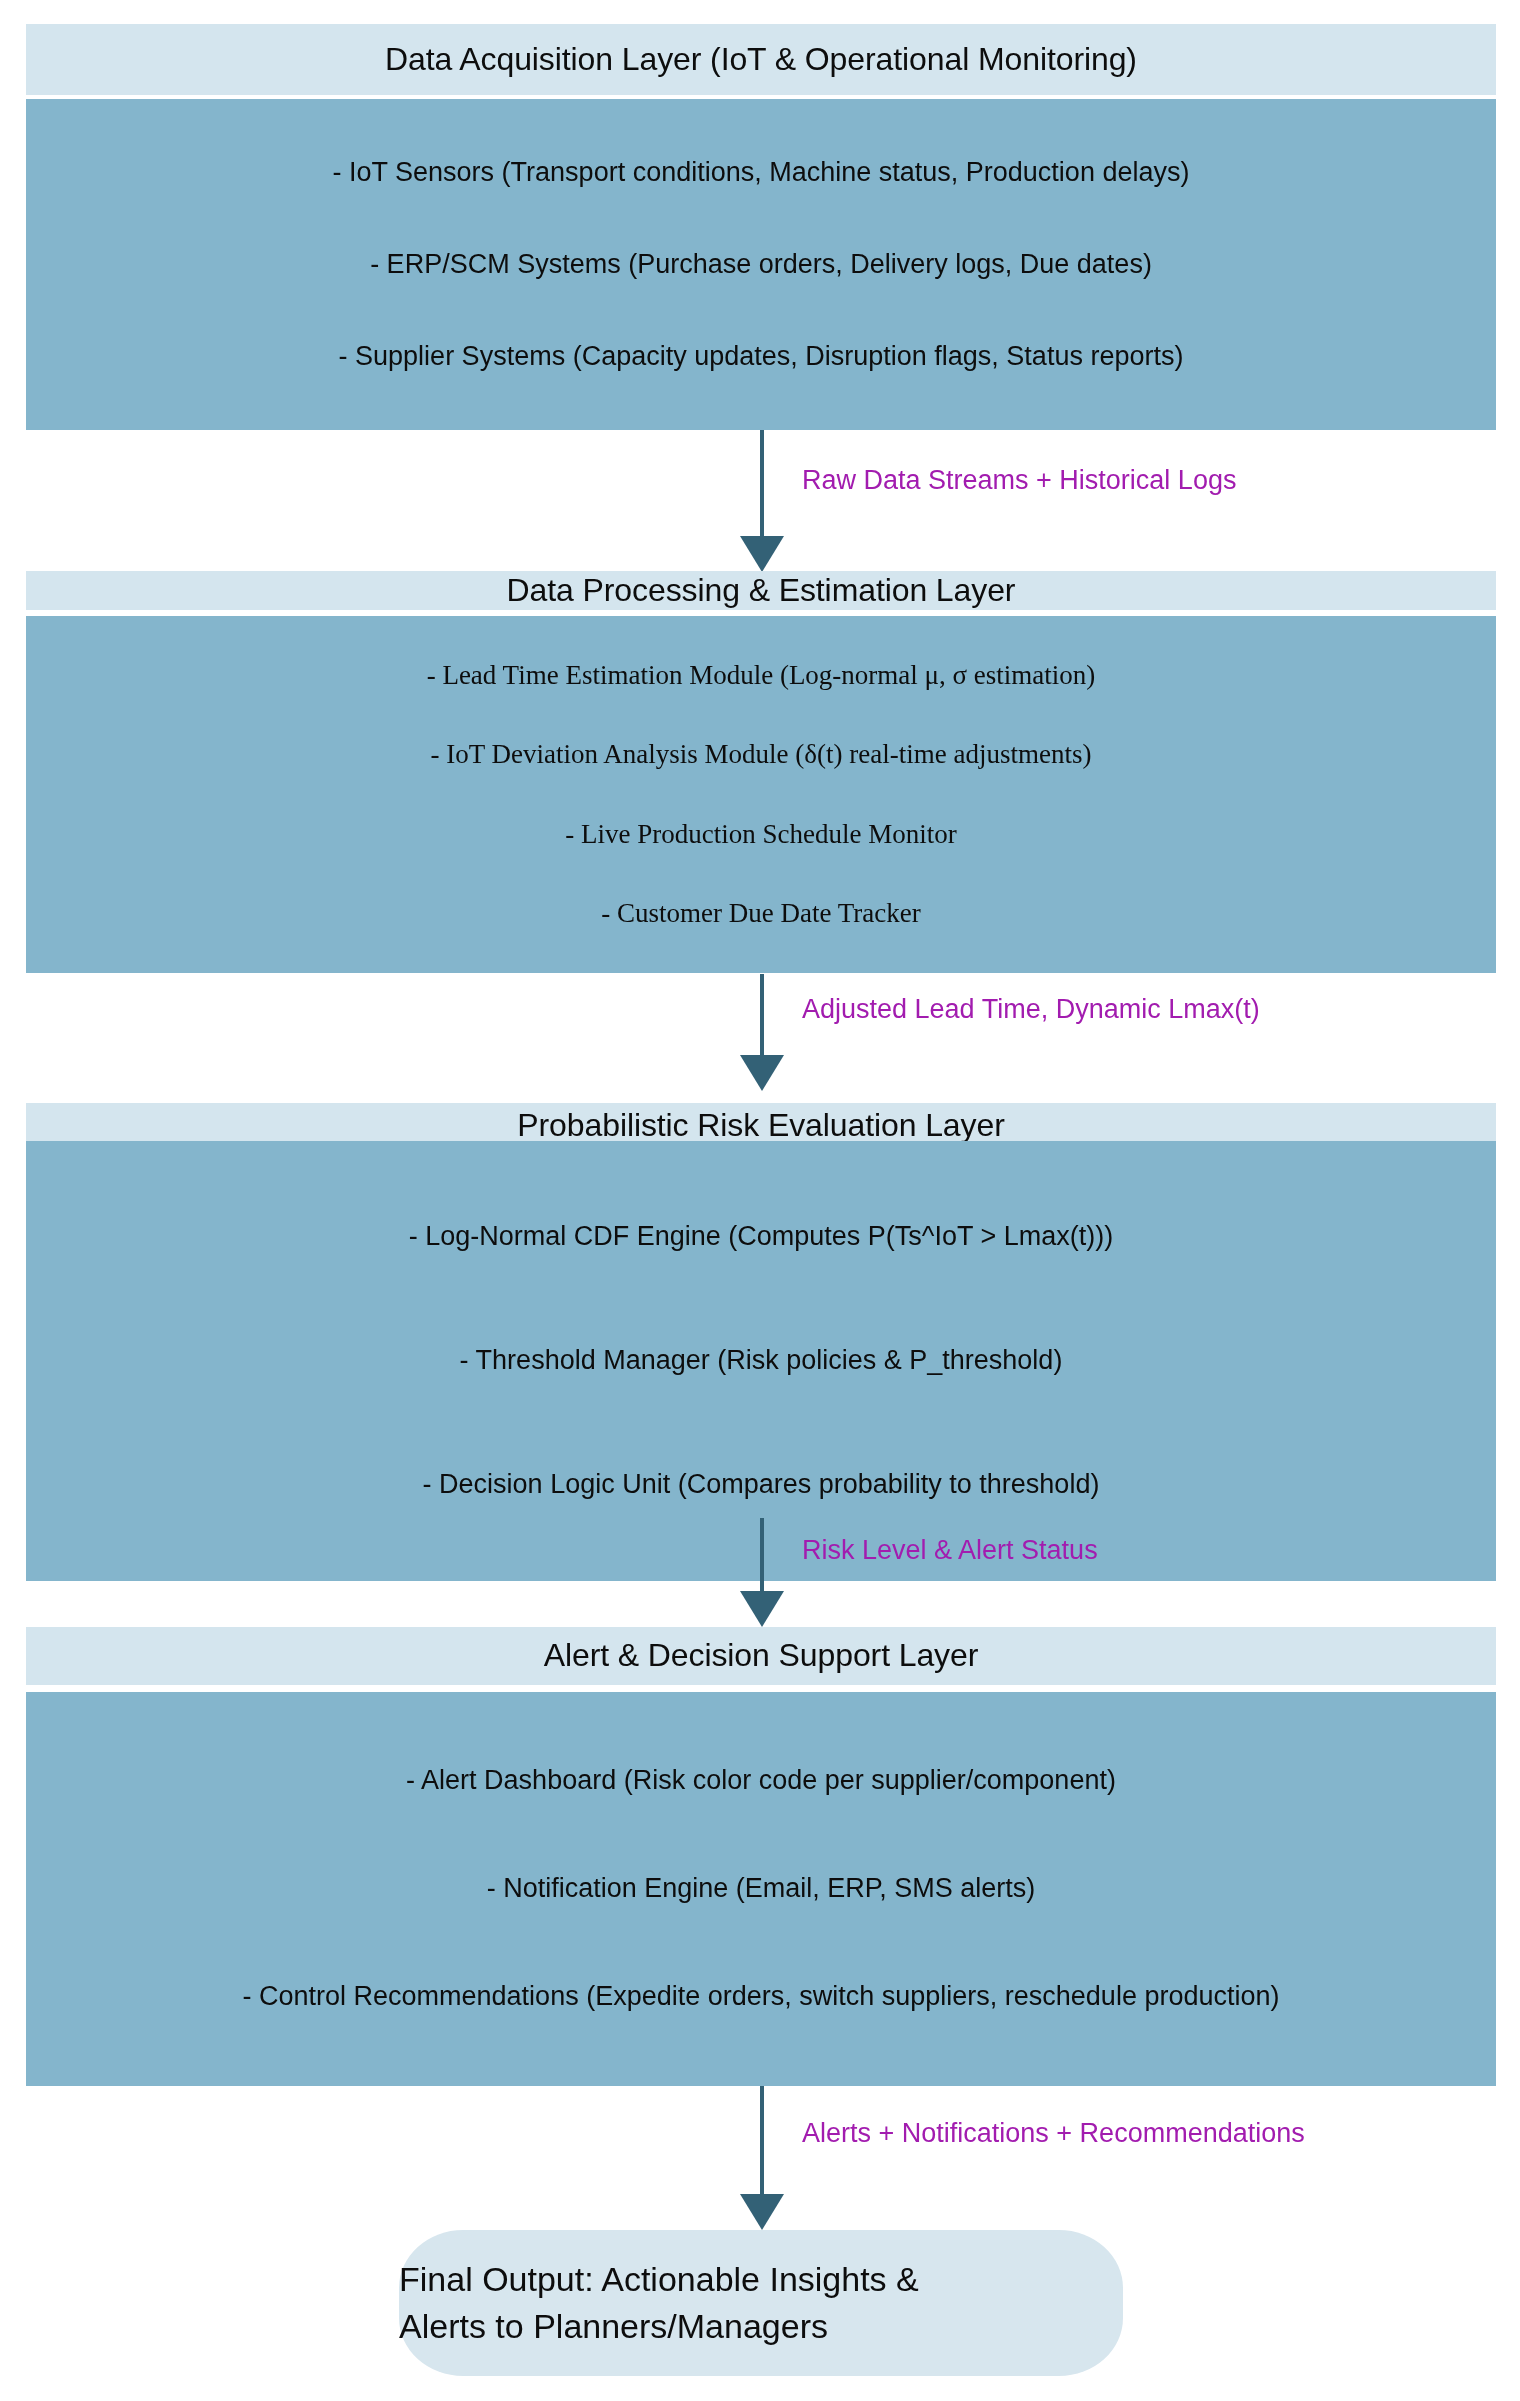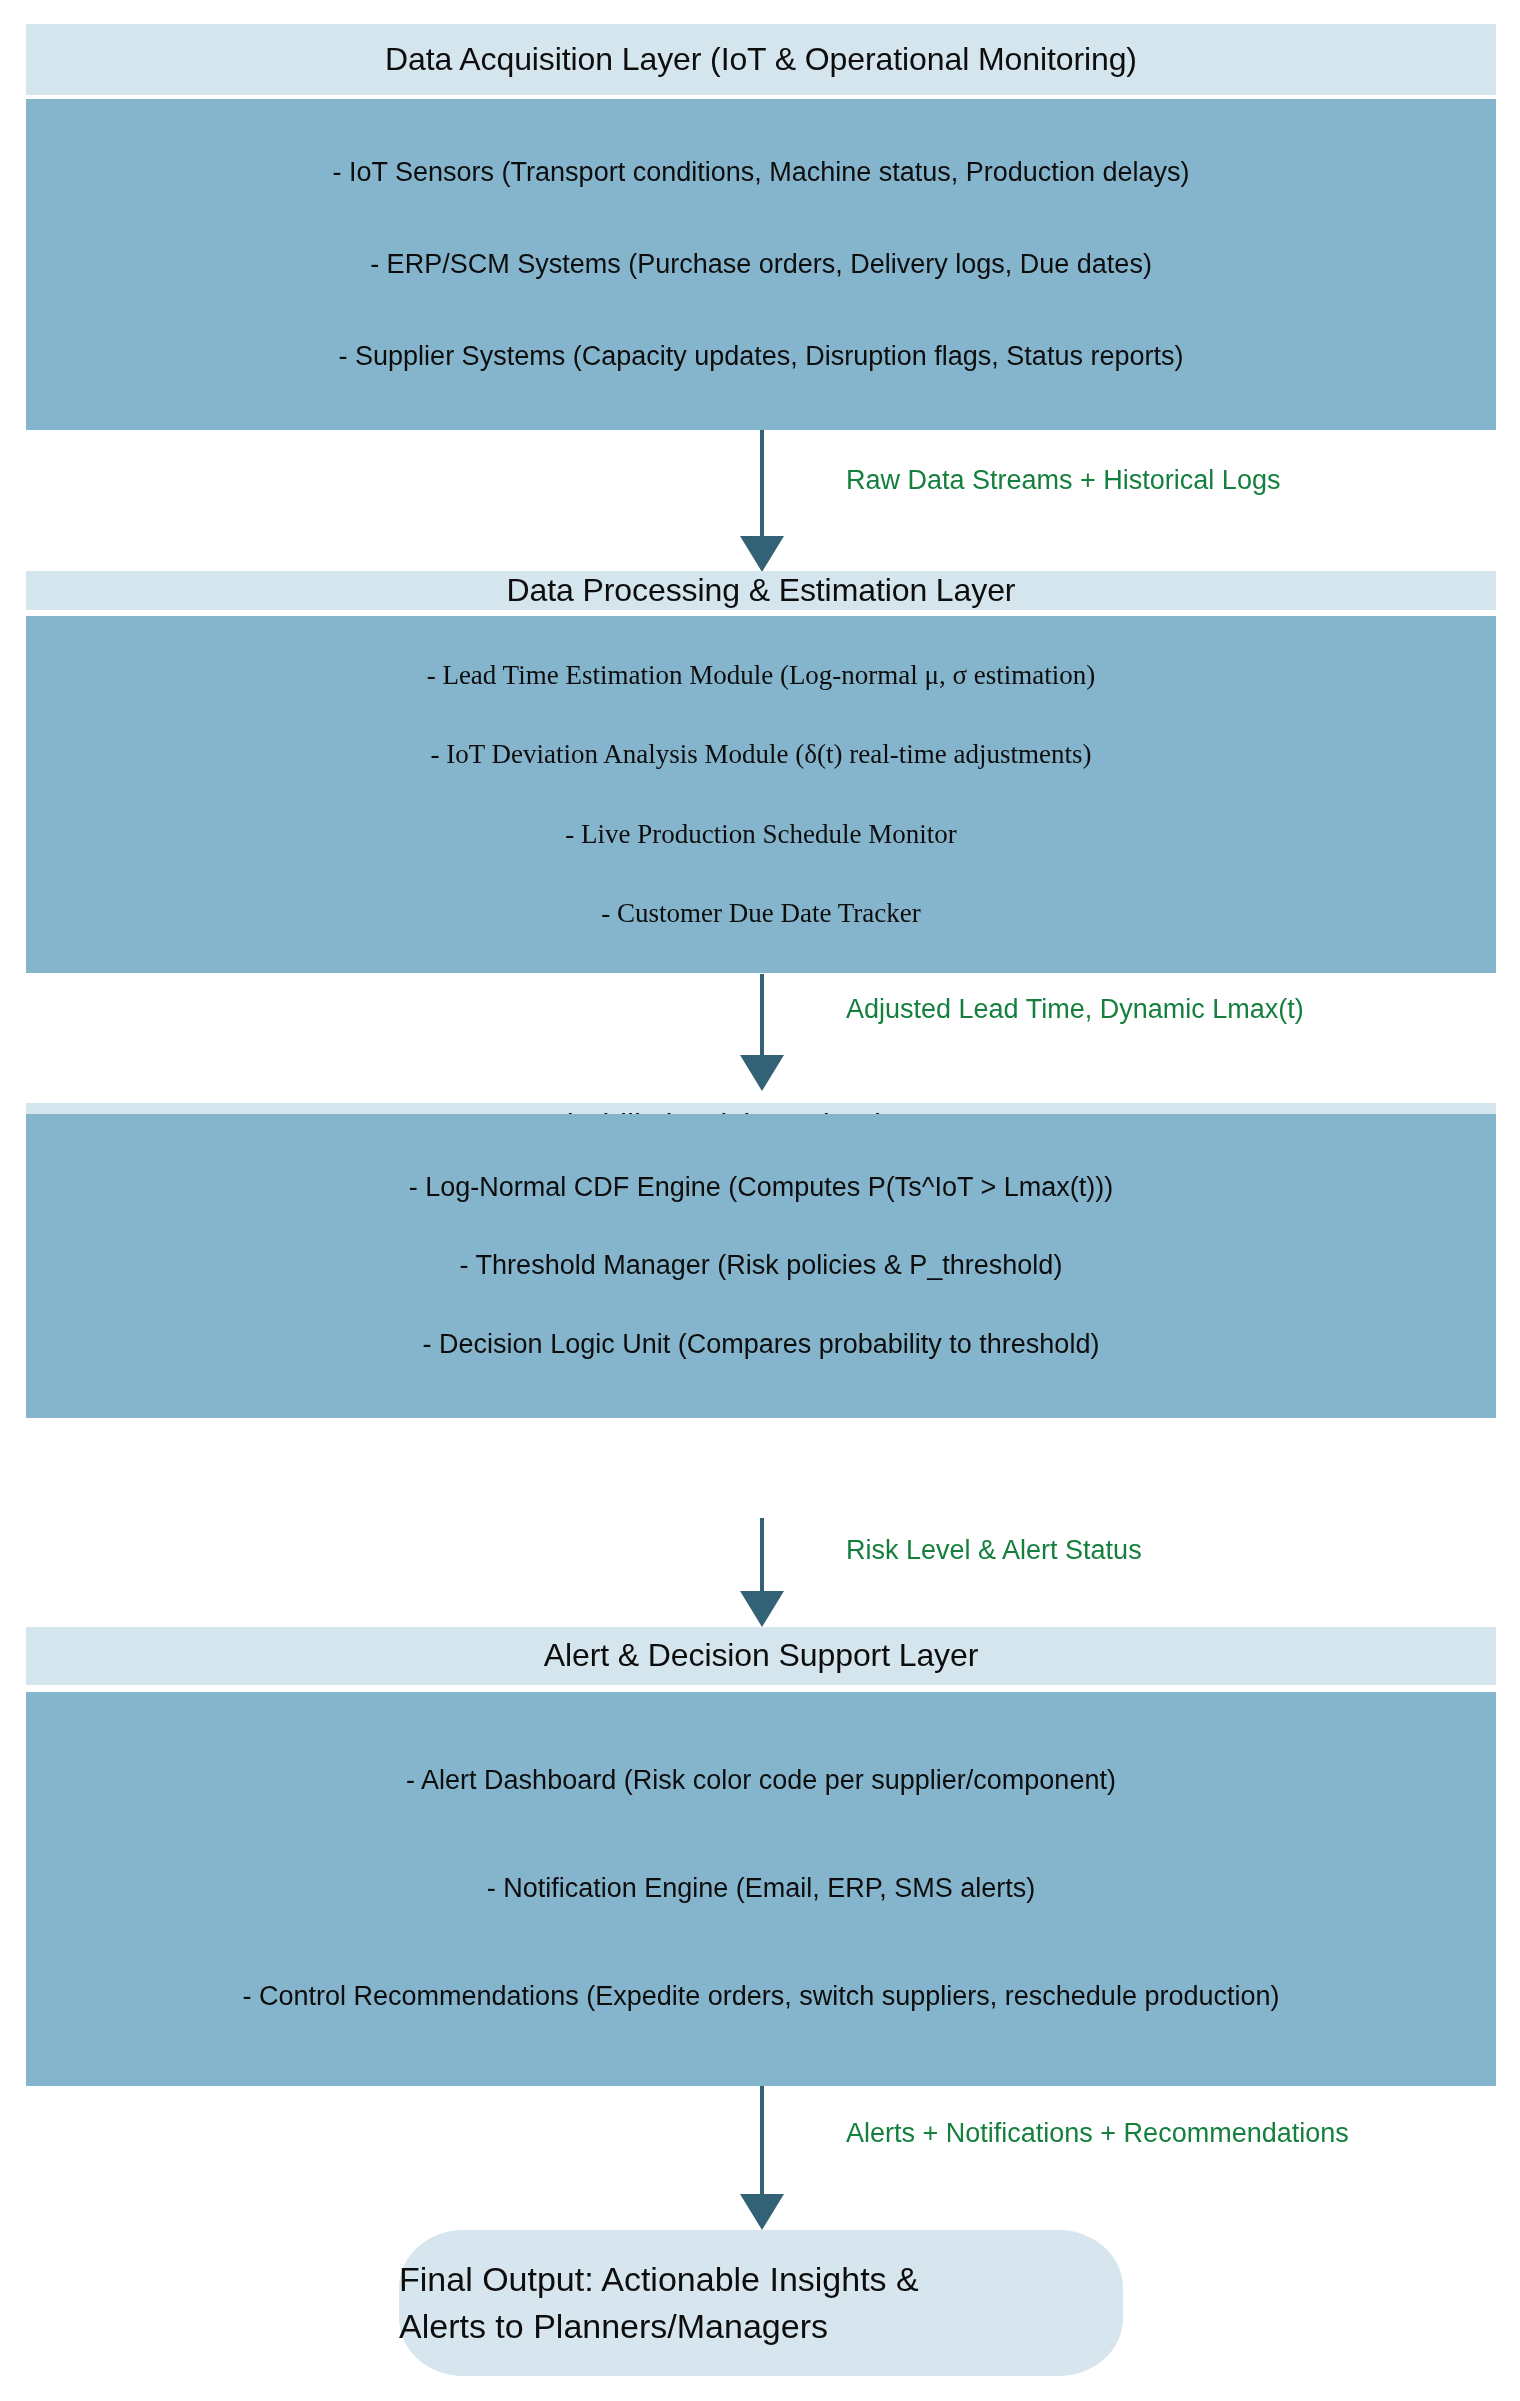--- a/index.html
+++ b/index.html
@@ -80,24 +80,23 @@
     left: 740px;
     width: 0;
     height: 0;
     border-left: 22px solid transparent;
     border-right: 22px solid transparent;
     border-top: 36px solid #336176;
   }
   .conn-label {
     position: absolute;
     font-size: 27px;
-    color: #15803d;
+    color: #a21caf;
     white-space: nowrap;
     line-height: 1;
-    margin-left: 44px;
   }
 
   
   .final-node {
     position: absolute;
     left: 399px;
     top: 2230px;
     width: 724px;
     height: 146px;
     background: #d7e6ee;
@@ -153,21 +152,21 @@
   <div class="connector" style="top:974px;height:117px;">
     <div class="conn-line" style="height:82px;"></div>
     <div class="conn-head" style="top:81px;"></div>
     <div class="conn-label" style="left:802px;top:22px;">Adjusted Lead Time, Dynamic Lmax(t)</div>
   </div>
 
   <div class="layer">
     <div class="layer-header" style="top:1090px;height:46px;margin-top:13px;">
       <span class="layer-title">Probabilistic Risk Evaluation Layer</span>
     </div>
-    <div class="layer-body" style="top:1114px;height:304px;padding:34px 23px;">
+    <div class="layer-body" style="top:1141px;height:440px;padding:34px 23px;">
       <div class="layer-item">- Log-Normal CDF Engine (Computes P(Ts^IoT &gt; Lmax(t)))</div>
       <div class="layer-item">- Threshold Manager (Risk policies &amp; P_threshold)</div>
       <div class="layer-item">- Decision Logic Unit (Compares probability to threshold)</div>
     </div>
   </div>
 
   <div class="connector" style="top:1518px;height:125px;">
     <div class="conn-line" style="height:74px;"></div>
     <div class="conn-head" style="top:73px;"></div>
     <div class="conn-label" style="left:802px;top:18.6px;">Risk Level &amp; Alert Status</div>

